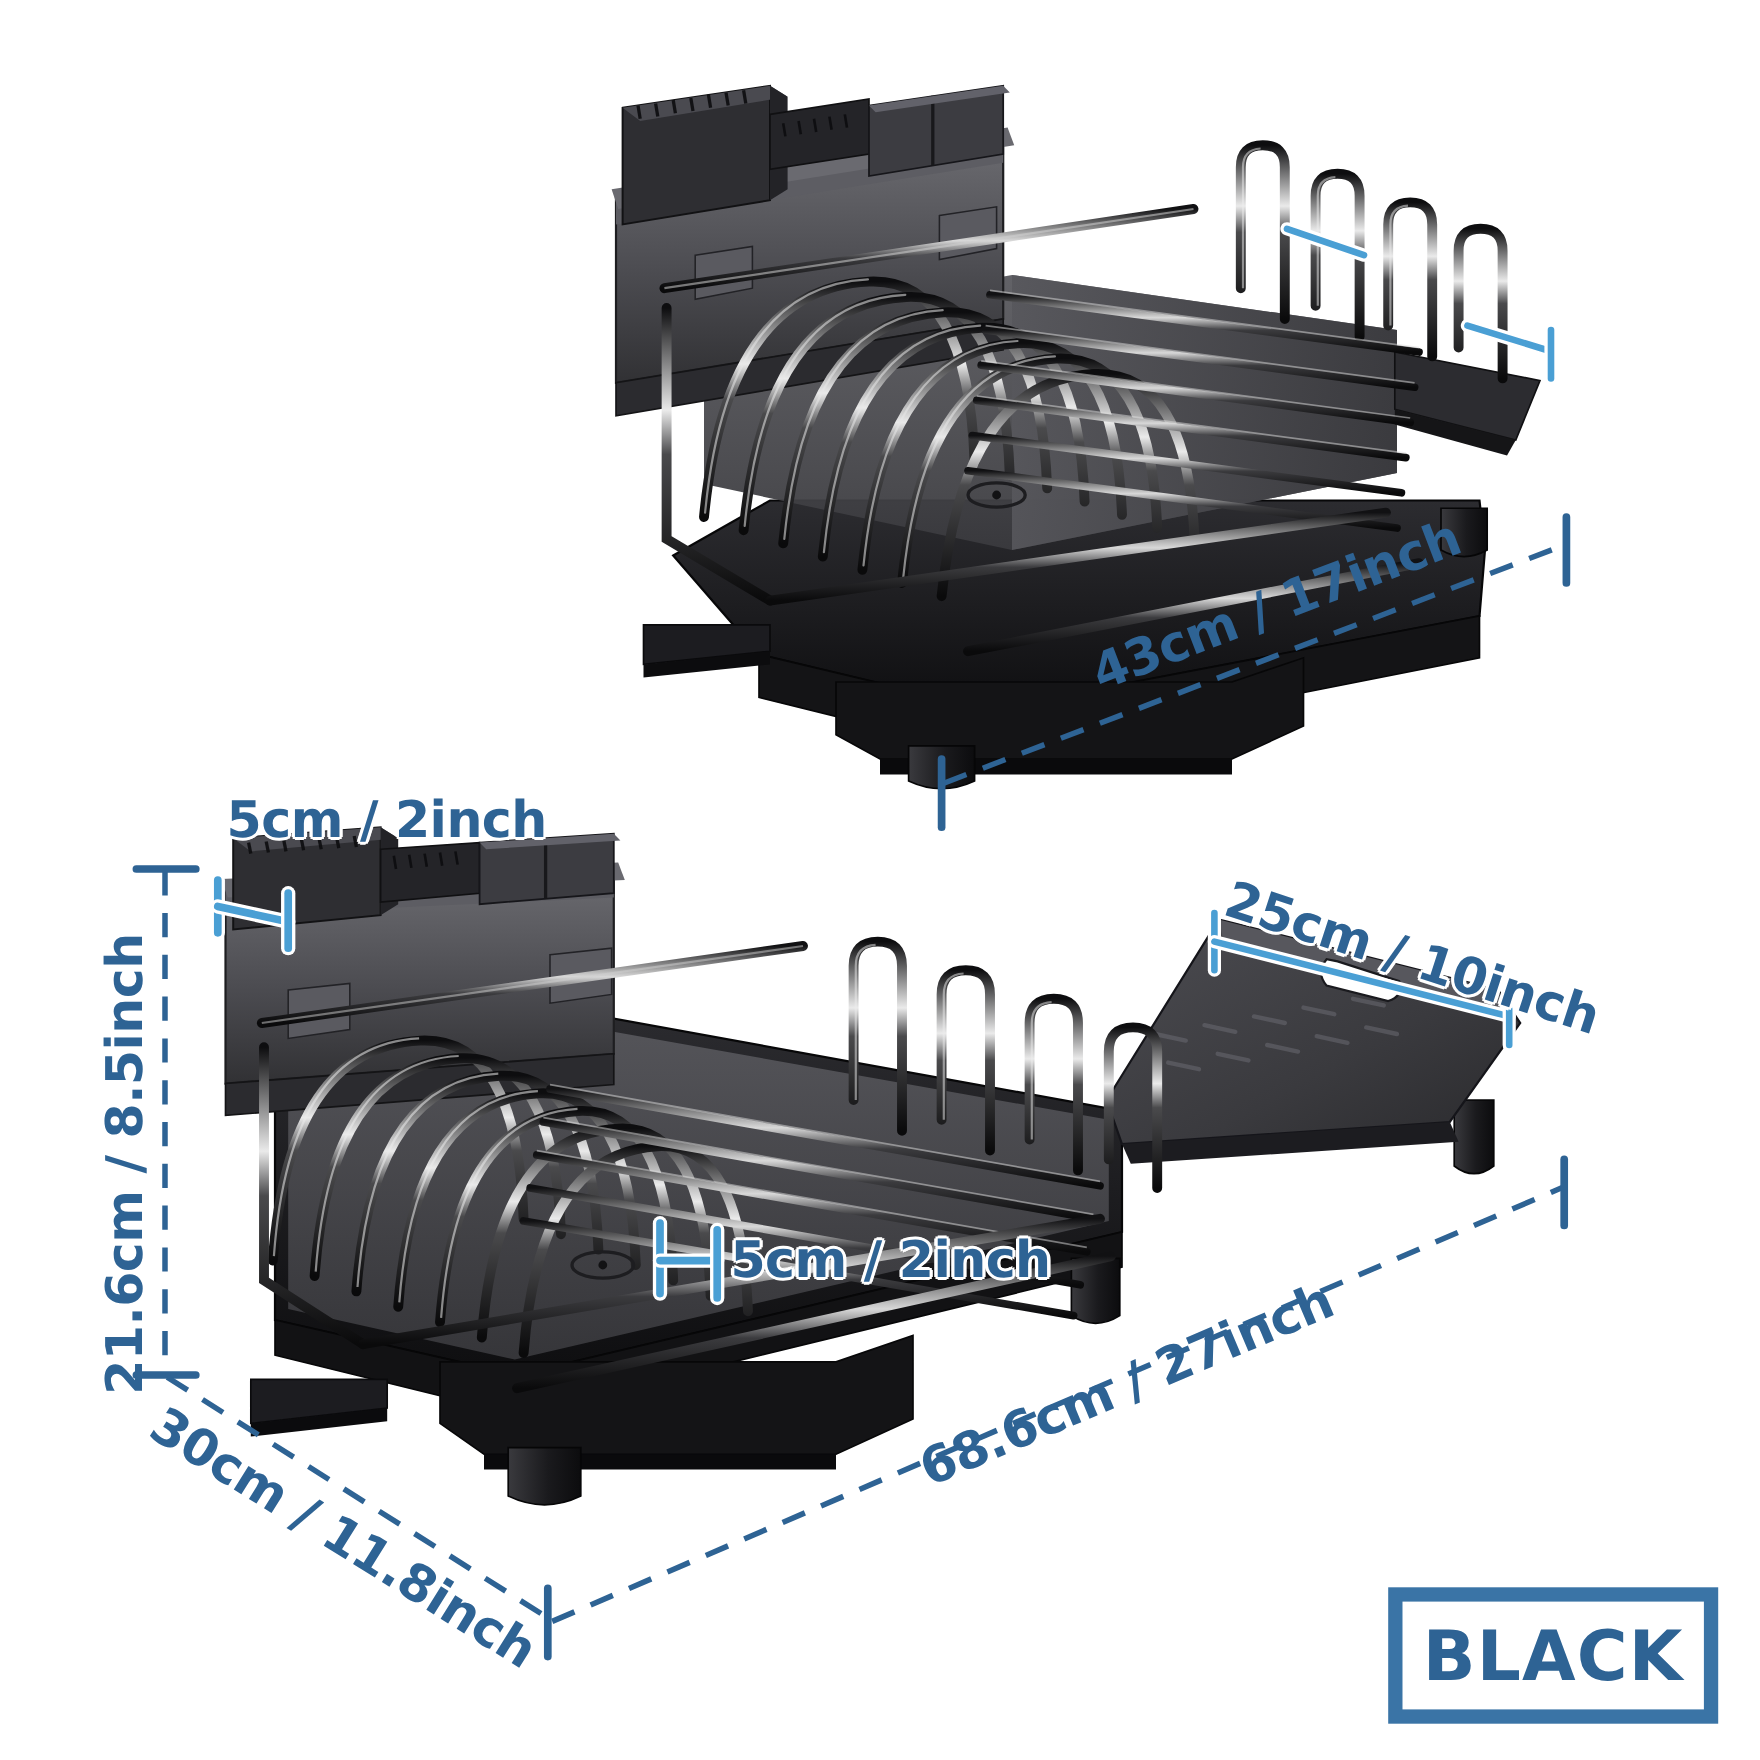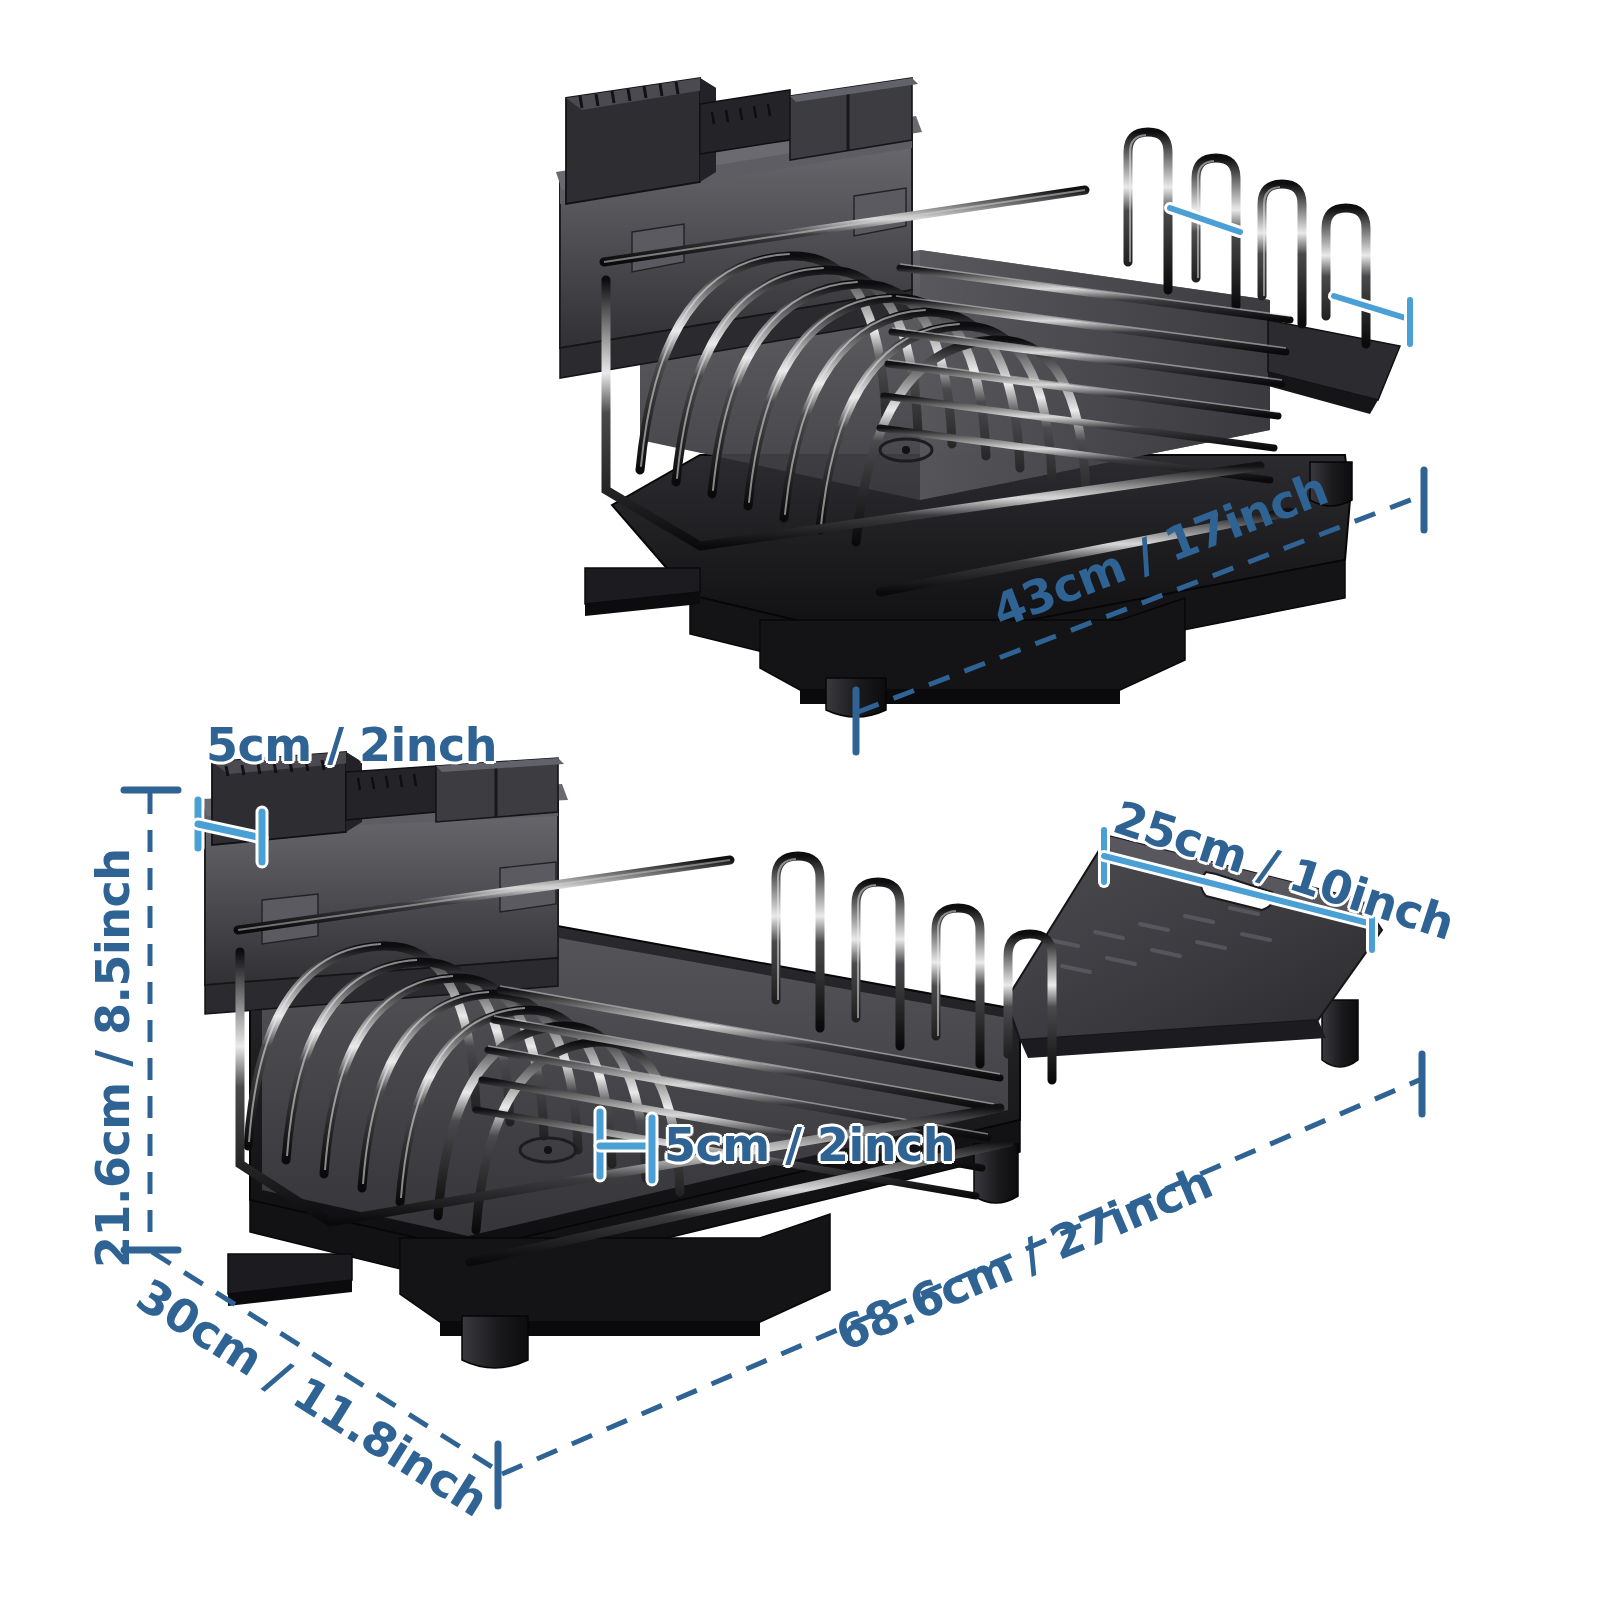--- a/index.html
+++ b/index.html
@@ -427,14 +427,17 @@
   <div class="dimtext outlined" style="left:206px; top:718px; font-size:46px;">5cm / 2inch</div>
 
   <div class="dimtext outlined" style="left:664px; top:1118px; font-size:46px;">5cm / 2inch</div>
 
   <div class="dimtext outlined" style="left:1124px; top:790px; font-size:46px; transform:rotate(18deg); transform-origin:left top;">25cm / 10inch</div>
 
   <div class="dimtext" style="left:828px; top:1312px; font-size:46px; transform:rotate(-23deg); transform-origin:left top;">68.6cm / 27inch</div>
 
   <div class="dimtext" style="left:156px; top:1268px; font-size:46px; transform:rotate(32deg); transform-origin:left top;">30cm / 11.8inch</div>
 
+  <div id="badge">
+    <span id="badge-label">BLACK</span>
+  </div>
 
 </div>
 
 </body></html>

